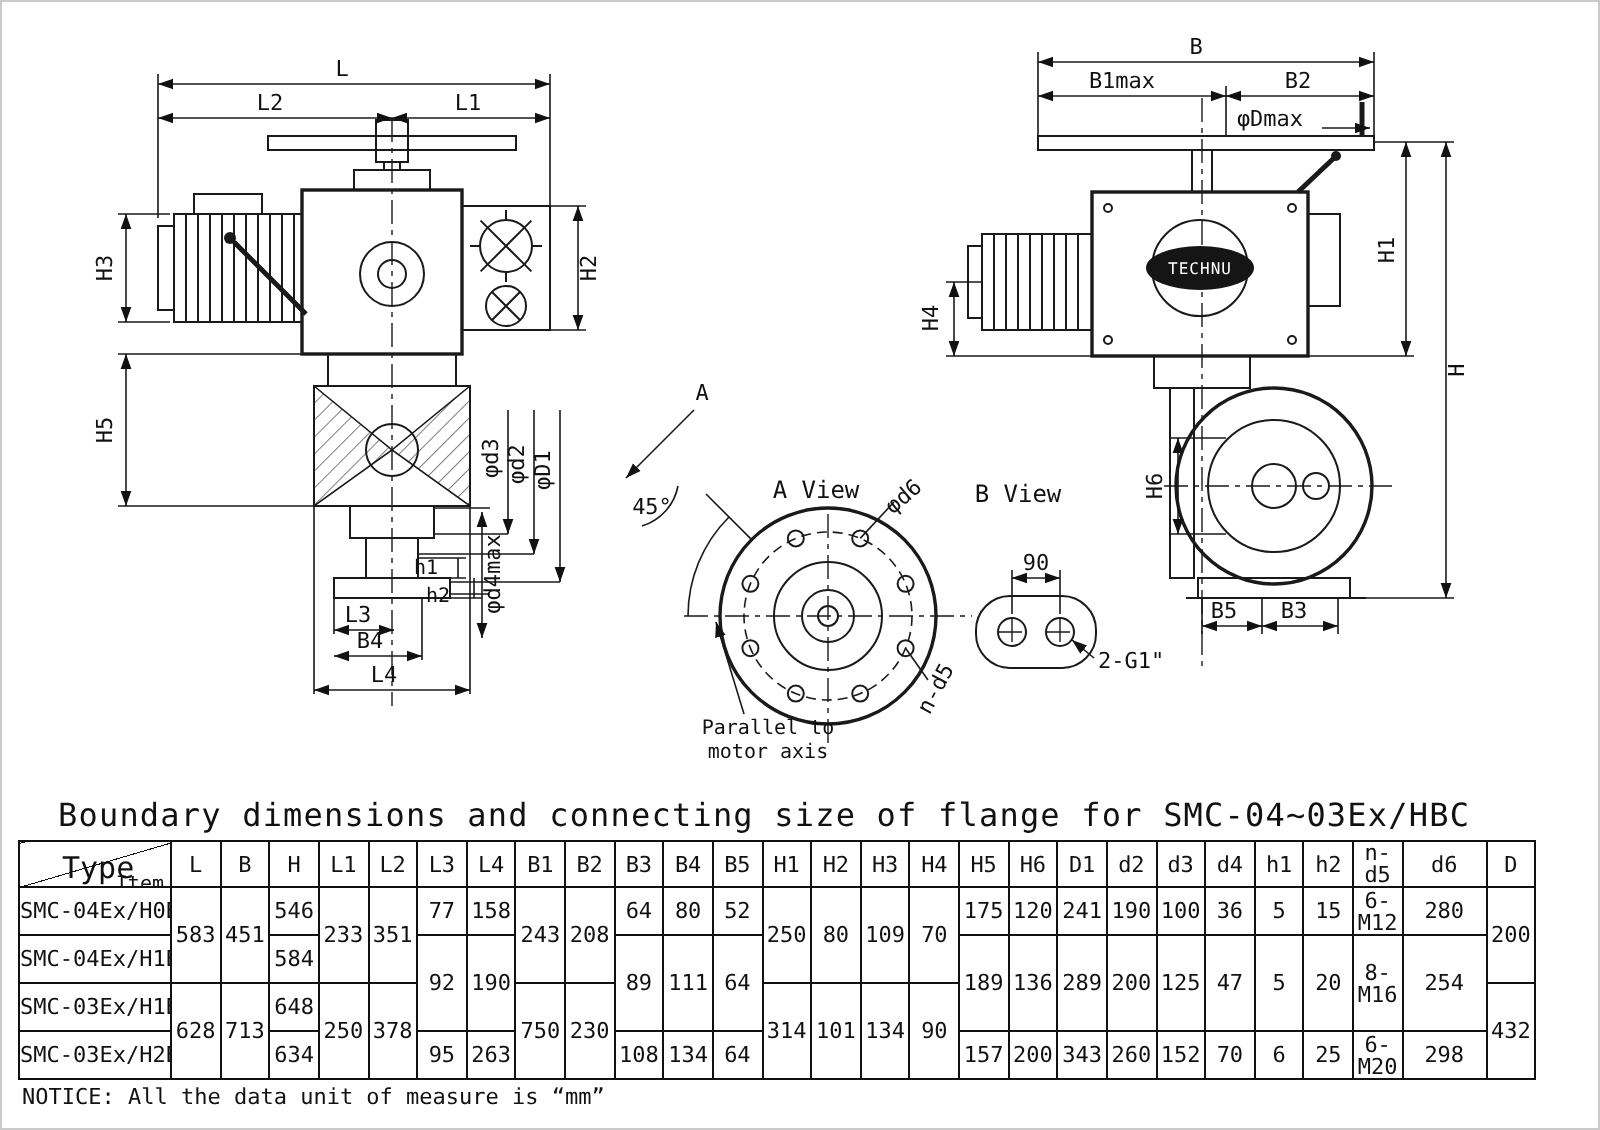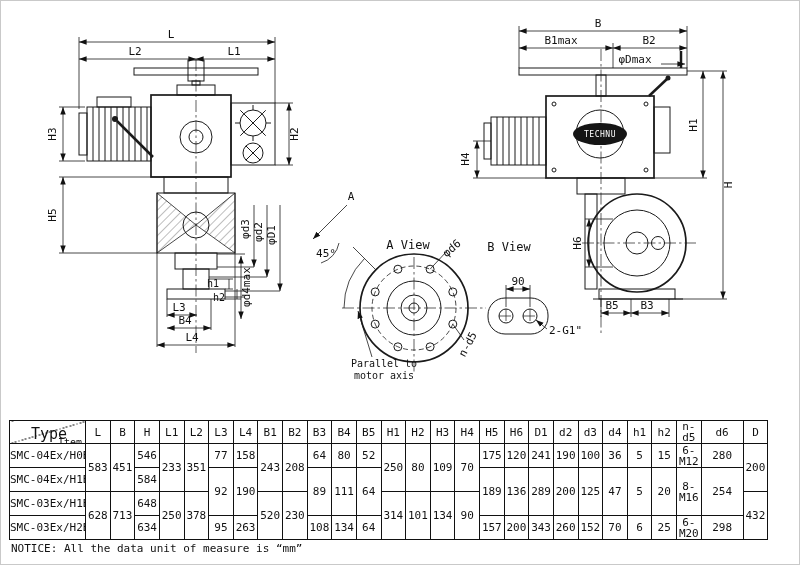--- a/index.html
+++ b/index.html
@@ -217,20 +217,21 @@
         <circle class="ln" cx="529" cy="315" r="7"></circle>
     <path class="cl" d="M498 315H512M505 308V322M522 315H536M529 308V322"></path>
     <path class="dm" d="M505 306V284M529 306V284"></path>
     <line class="dm" x1="505" y1="288" x2="529" y2="288" marker-start="url(#ar)" marker-end="url(#ar)"></line>
     <text x="517" y="284" text-anchor="middle">90</text>
     <line class="dm" x1="546" y1="328" x2="535" y2="319" marker-end="url(#ar)"></line>
     <text x="548" y="333" text-anchor="start">2-G1"</text>
   </g>
 </svg>
 
+<div class="page-title">Boundary dimensions and connecting size of flange for SMC-04~03Ex/HBC</div>
 
 <table class="dims-table">
   <colgroup>
     <col style="width:76px">
         <col>
         <col>
         <col>
         <col>
         <col>
         <col>
@@ -340,21 +341,21 @@
     <td rowspan="2">8-M16</td>
     <td rowspan="2">254</td>
   </tr>
   <tr class="dr">
     <td class="type-cell">SMC-03Ex/H1BC</td>
     <td rowspan="2">628</td>
     <td rowspan="2">713</td>
     <td>648</td>
     <td rowspan="2">250</td>
     <td rowspan="2">378</td>
-    <td rowspan="2">520</td>
+    <td rowspan="2">750</td>
     <td rowspan="2">230</td>
     <td rowspan="2">314</td>
     <td rowspan="2">101</td>
     <td rowspan="2">134</td>
     <td rowspan="2">90</td>
     <td rowspan="2">432</td>
   </tr>
   <tr class="dr">
     <td class="type-cell">SMC-03Ex/H2BC</td>
     <td>634</td>

